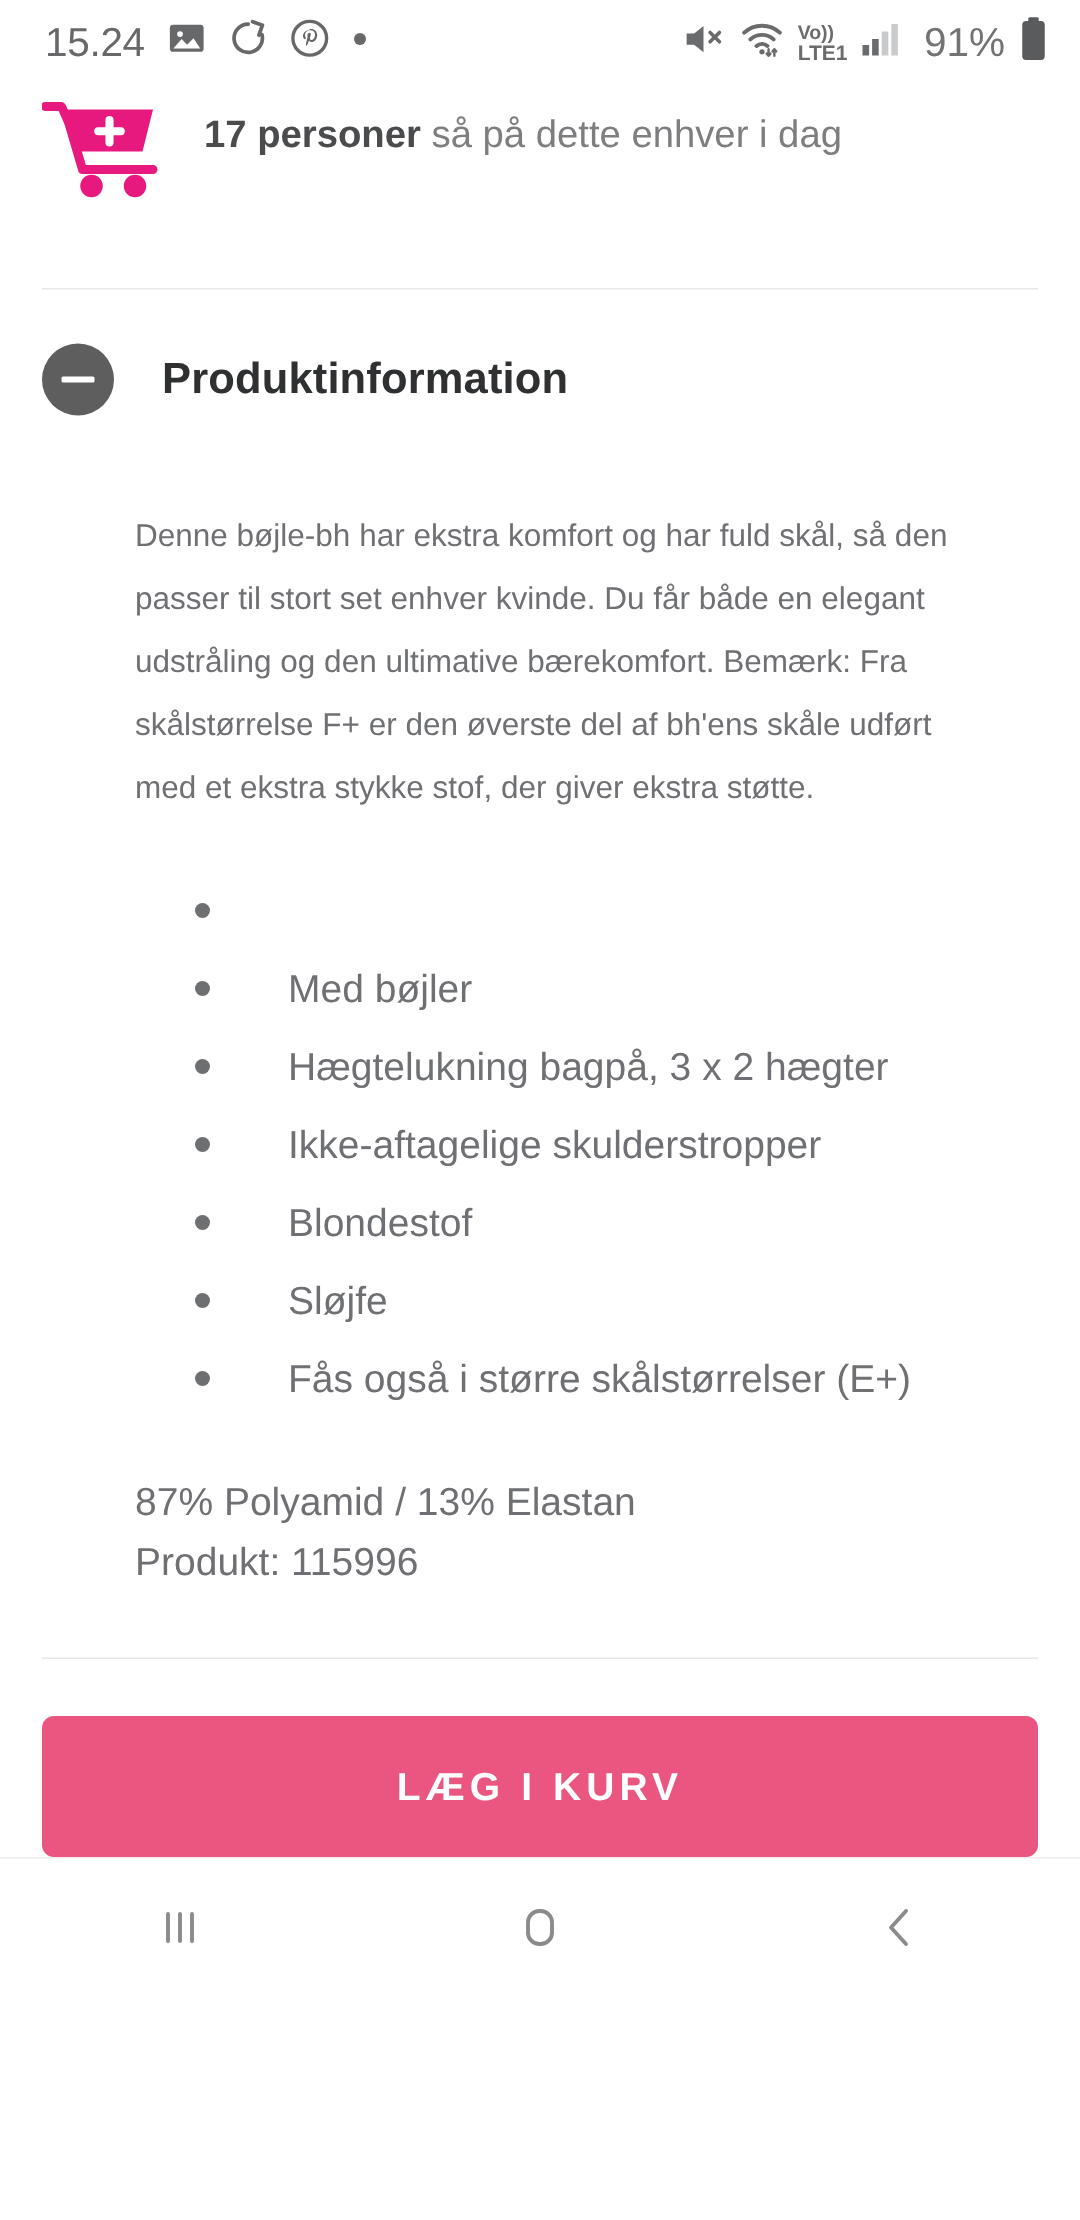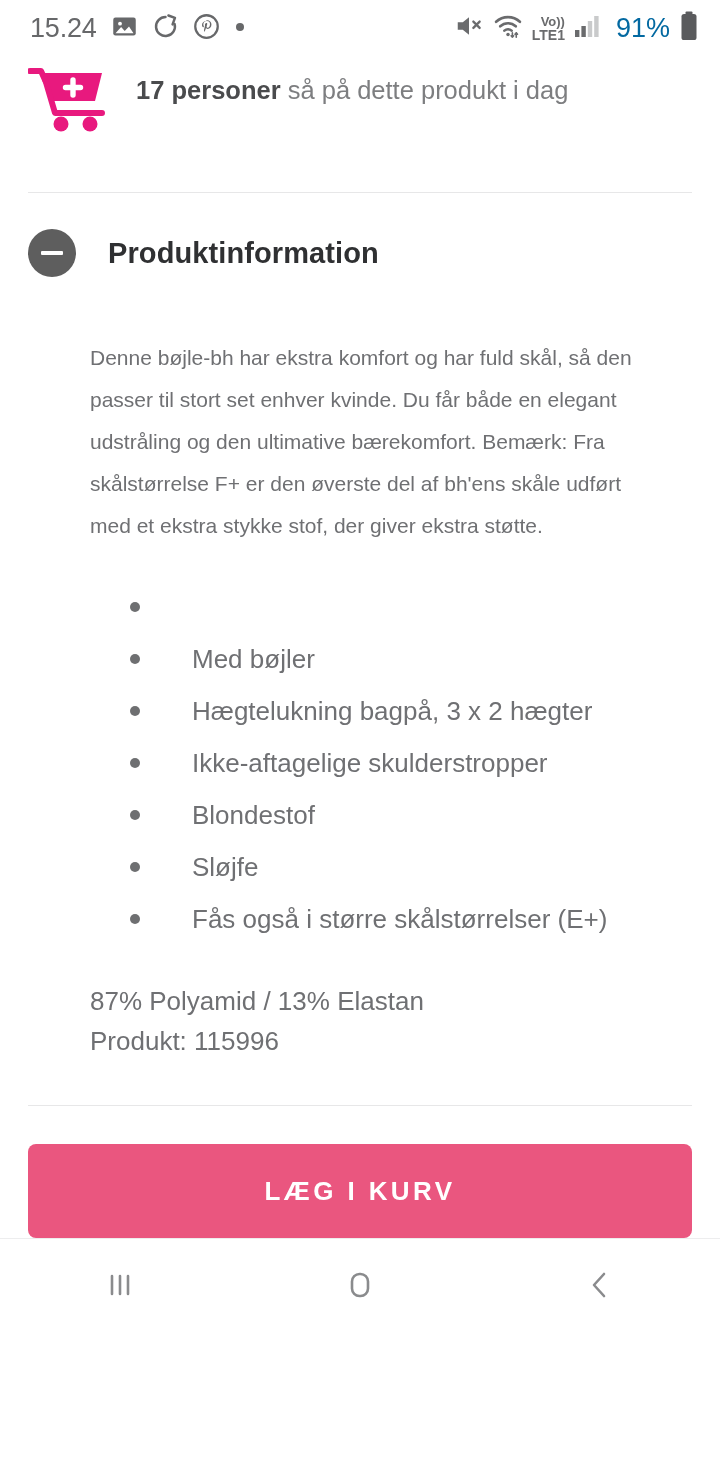--- a/index.html
+++ b/index.html
@@ -42,21 +42,21 @@
     letter-spacing: -0.2px;
     font-family: "Liberation Sans", sans-serif;
   }
   .status-right {
     display: flex;
     align-items: center;
     gap: 9px;
   }
   .status-battery-text {
     font-size: 27px;
-    color: #0369a1;
+    color: #737373;
     margin-left: 3px;
     margin-right: 1px;
   }
   .sicon { display: block; }
 
   
   .viewers-row {
     display: flex;
     align-items: flex-start;
     padding: 6px 28px 0 28px;
@@ -259,21 +259,21 @@
         <svg width="30" height="30" viewBox="0 0 24 24">
           <path d="M2.5 8.6a14 14 0 0 1 19 0" fill="none" stroke="#6a6b6d" stroke-width="2.1" stroke-linecap="round"></path>
           <path d="M5.8 12.2a9.2 9.2 0 0 1 12.4 0" fill="none" stroke="#6a6b6d" stroke-width="2.1" stroke-linecap="round"></path>
           <path d="M9.1 15.7a4.4 4.4 0 0 1 5.8 0" fill="none" stroke="#6a6b6d" stroke-width="2.1" stroke-linecap="round"></path>
           <circle cx="12" cy="18.8" r="1.4" fill="#6a6b6d"></circle>
           <path d="M15.5 17.5v3.4M15.5 20.9l-1-1.1M15.5 20.9l1-1.1" stroke="#6a6b6d" stroke-width="1.3" stroke-linecap="round"></path>
           <path d="M18.6 20.9v-3.4M18.6 17.5l-1 1.1M18.6 17.5l1 1.1" stroke="#6a6b6d" stroke-width="1.3" stroke-linecap="round"></path>
         </svg>
       </span>
 
-      <span class="sicon" style="display:flex;flex-direction:column;align-items:flex-end;line-height:1;">
+      <span class="sicon" style="display:flex;flex-direction:column;align-items:flex-start;line-height:1;">
         <span style="font-size:13px;font-weight:700;color:#6a6b6d;font-family:'Liberation Sans',sans-serif;">Vo))</span>
         <span style="font-size:14px;font-weight:700;color:#6a6b6d;font-family:'Liberation Sans',sans-serif;">LTE1</span>
       </span>
 
       <span class="sicon">
         <svg width="30" height="26" viewBox="0 0 30 26">
           <rect x="1" y="17" width="4.4" height="7" fill="#6a6b6d"></rect>
           <rect x="7.4" y="13" width="4.4" height="11" fill="#6a6b6d"></rect>
           <rect x="13.8" y="8" width="4.4" height="16" fill="#c9cacb"></rect>
           <rect x="20.2" y="3" width="4.4" height="21" fill="#c9cacb"></rect>
@@ -296,21 +296,21 @@
       <svg width="86" height="66" viewBox="0 0 86 66">
         <path d="M2 5h11l4.5 10" fill="none" stroke="#e8197e" stroke-width="6" stroke-linecap="round" stroke-linejoin="round"></path>
         <path d="M16 7h58l-7 28H25z" fill="#e8197e"></path>
         <path d="M17 13l10 34h47" fill="none" stroke="#e8197e" stroke-width="6" stroke-linecap="round" stroke-linejoin="round"></path>
         <circle cx="33" cy="58" r="7.5" fill="#e8197e"></circle>
         <circle cx="62" cy="58" r="7.5" fill="#e8197e"></circle>
         <path d="M45 14v15M37.5 21.5h15" stroke="#ffffff" stroke-width="5.4" stroke-linecap="round"></path>
       </svg>
     </div>
     <div class="viewers-text">
-      <b>17</b><b>&nbsp;</b><b>personer</b><span> så på dette produkt i dag</span>
+      <b>17</b><b>&nbsp;</b><b>personer</b><span> så på dette enhver i dag</span>
     </div>
   </div>
 
   <div class="divider divider-top"></div>
 
   <div class="section-header">
     <div class="collapse-circle">
       <div class="collapse-bar"></div>
     </div>
     <div class="section-title">Produktinformation</div>

